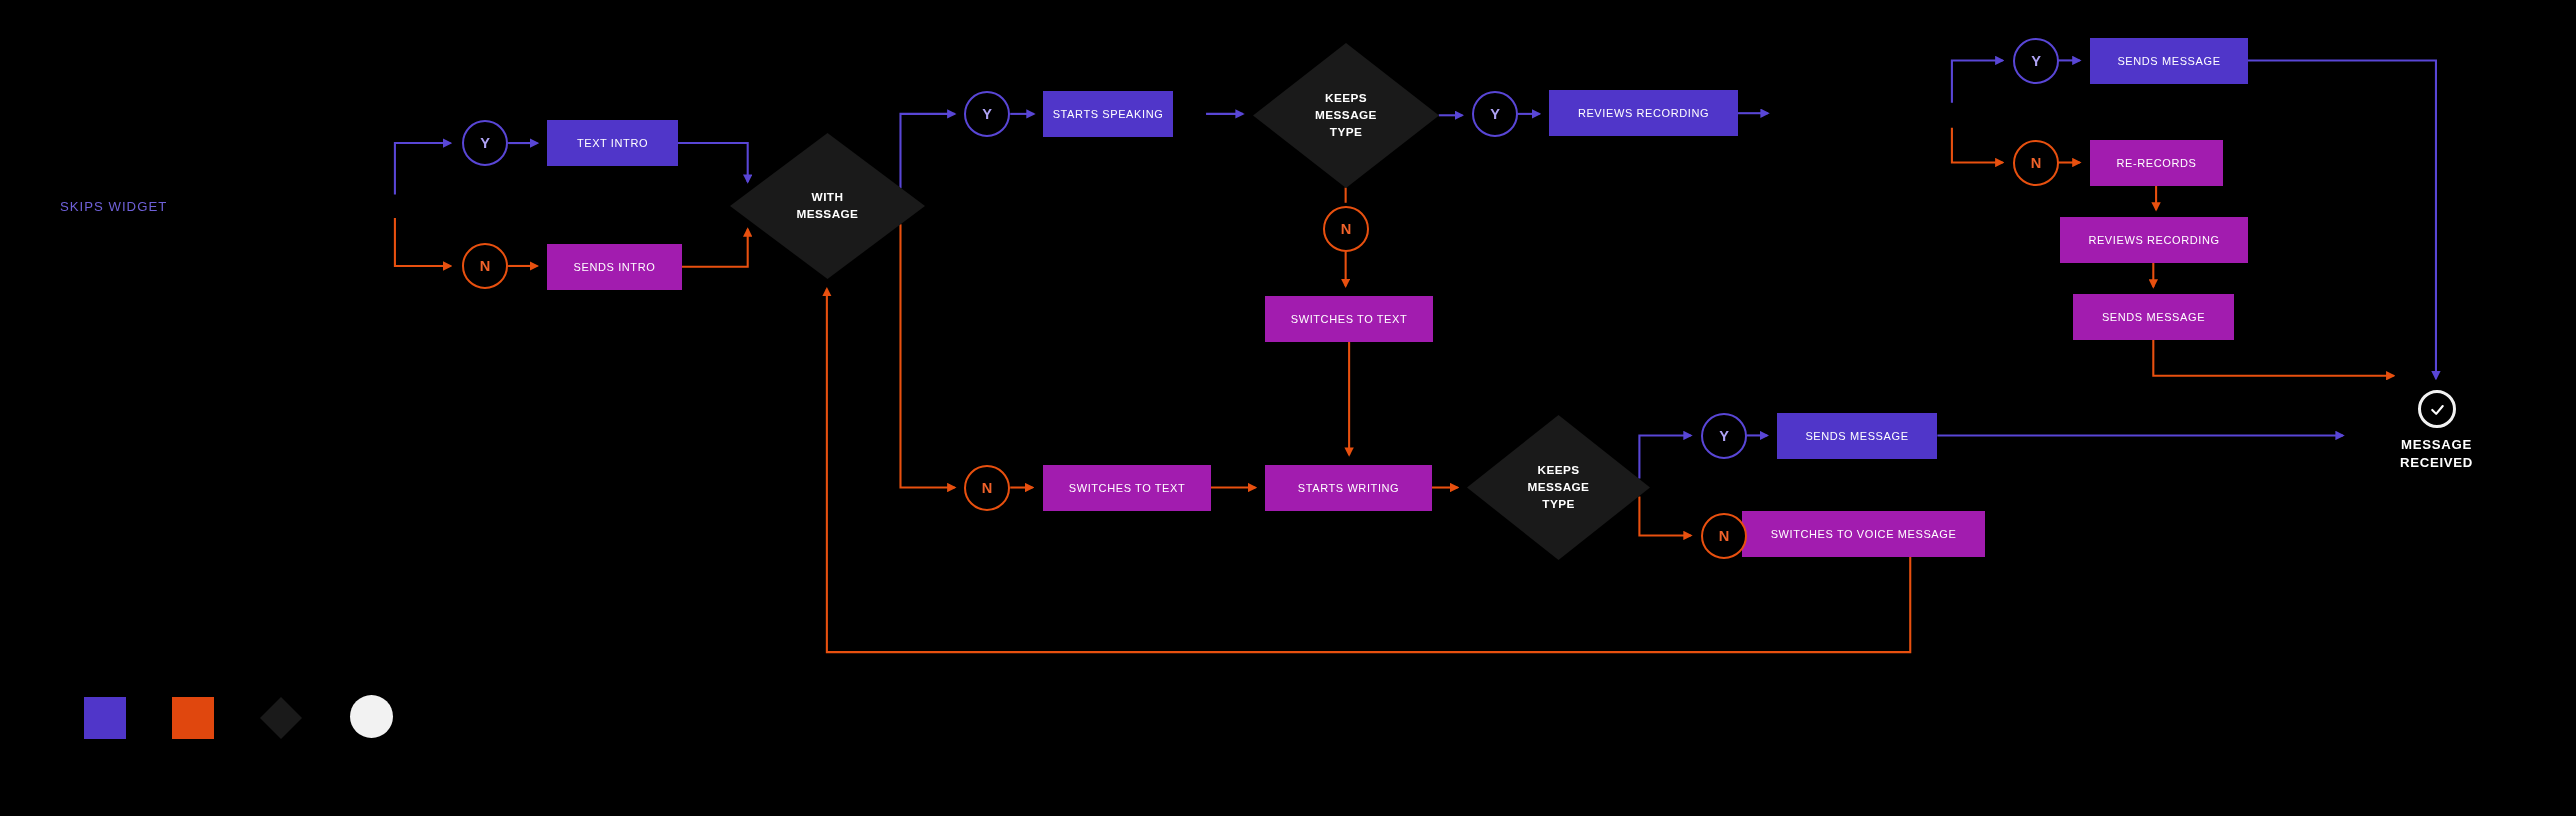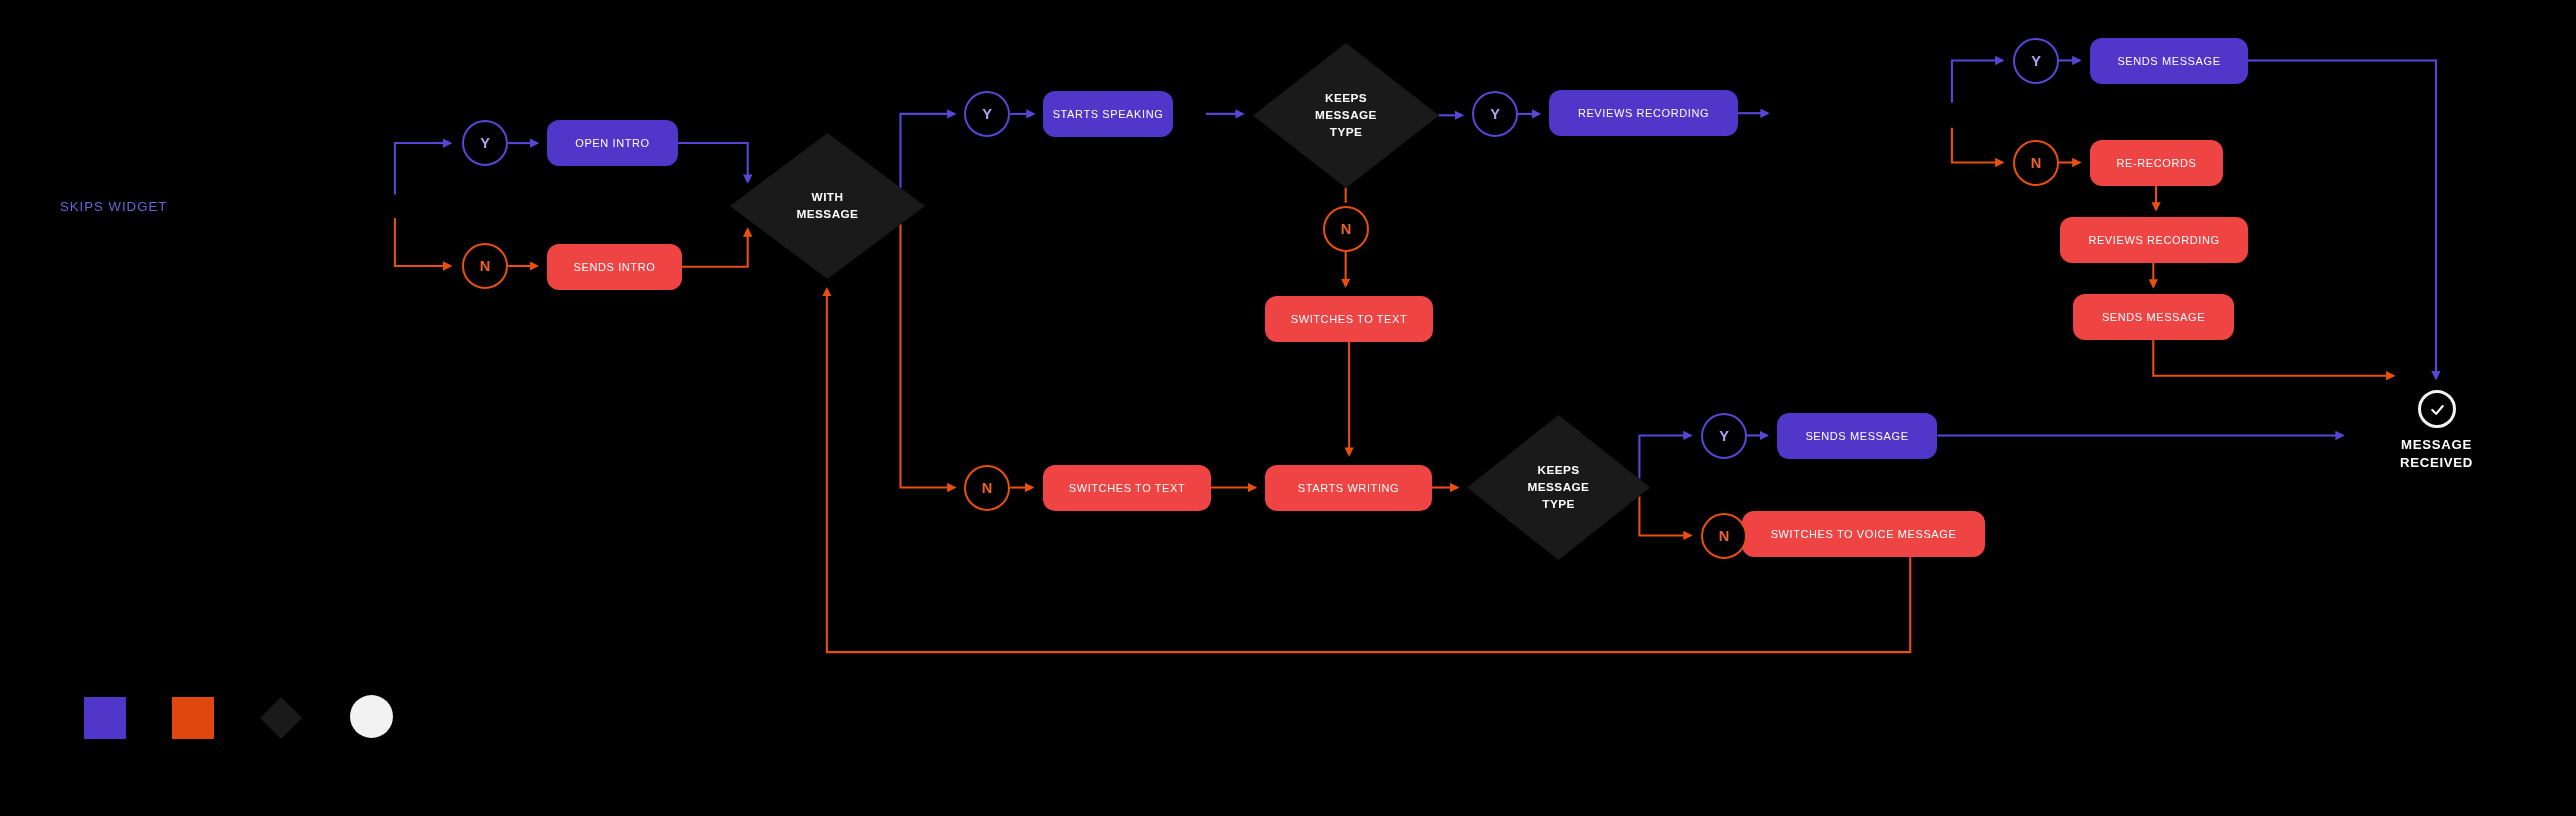--- a/index.html
+++ b/index.html
@@ -18,26 +18,26 @@
     font-size:13.2px; letter-spacing:1px; white-space:nowrap;
   }
 
   .diamond { position:absolute; display:flex; align-items:center; justify-content:center; }
   .diamond .shape { position:absolute; inset:0; background:#1A1A1A;
     clip-path:polygon(50% 0,100% 50%,50% 100%,0 50%); }
   .diamond .dlabel { position:relative; color:#FFFFFF; font-weight:bold; font-size:11.8px;
     text-align:center; line-height:1.45; letter-spacing:0.4px; white-space:pre-line; }
 
   .rect {
-    position:absolute; height:46px; border-radius:12px; color:#FFFFFF;
+    position:absolute; height:46px; border-radius:0; color:#FFFFFF;
     display:flex; align-items:center; justify-content:center;
     font-size:11px; letter-spacing:0.6px; white-space:nowrap;
   }
   .rect.purple { background:#5036C9; }
-  .rect.orange { background:#ef4444; }
+  .rect.orange { background:#a21caf; }
 
   .decision {
     position:absolute; width:46px; height:46px; border-radius:50%;
     display:flex; align-items:center; justify-content:center;
     background:#000; font-size:14.6px; font-weight:bold;
   }
   .decision.yes { border:2.8px solid #5946D6; color:#AFA3F5; }
   .decision.no  { border:2.8px solid #E8500F; color:#F0622A; }
 
   .end-circle {
@@ -127,21 +127,21 @@
 MESSAGE
 TYPE</div>
   </div>
   <div class="diamond" style="left:1467px;top:415px;width:183px;height:145px">
     <div class="shape"></div>
     <div class="dlabel">KEEPS
 MESSAGE
 TYPE</div>
   </div>
 
-  <div class="rect purple" style="left:547px;top:120px;width:131px">OPEN INTRO</div>
+  <div class="rect purple" style="left:547px;top:120px;width:131px">TEXT INTRO</div>
   <div class="rect orange" style="left:547px;top:244px;width:135px">SENDS INTRO</div>
   <div class="rect purple" style="left:1043px;top:91px;width:130px">STARTS SPEAKING</div>
   <div class="rect purple" style="left:1549px;top:90px;width:189px">REVIEWS RECORDING</div>
   <div class="rect purple" style="left:2090px;top:38px;width:158px">SENDS MESSAGE</div>
   <div class="rect orange" style="left:2090px;top:140px;width:133px">RE-RECORDS</div>
   <div class="rect orange" style="left:2060px;top:217px;width:188px">REVIEWS RECORDING</div>
   <div class="rect orange" style="left:2073px;top:294px;width:161px">SENDS MESSAGE</div>
   <div class="rect orange" style="left:1265px;top:296px;width:168px">SWITCHES TO TEXT</div>
   <div class="rect orange" style="left:1043px;top:465px;width:168px">SWITCHES TO TEXT</div>
   <div class="rect orange" style="left:1265px;top:465px;width:167px">STARTS WRITING</div>

